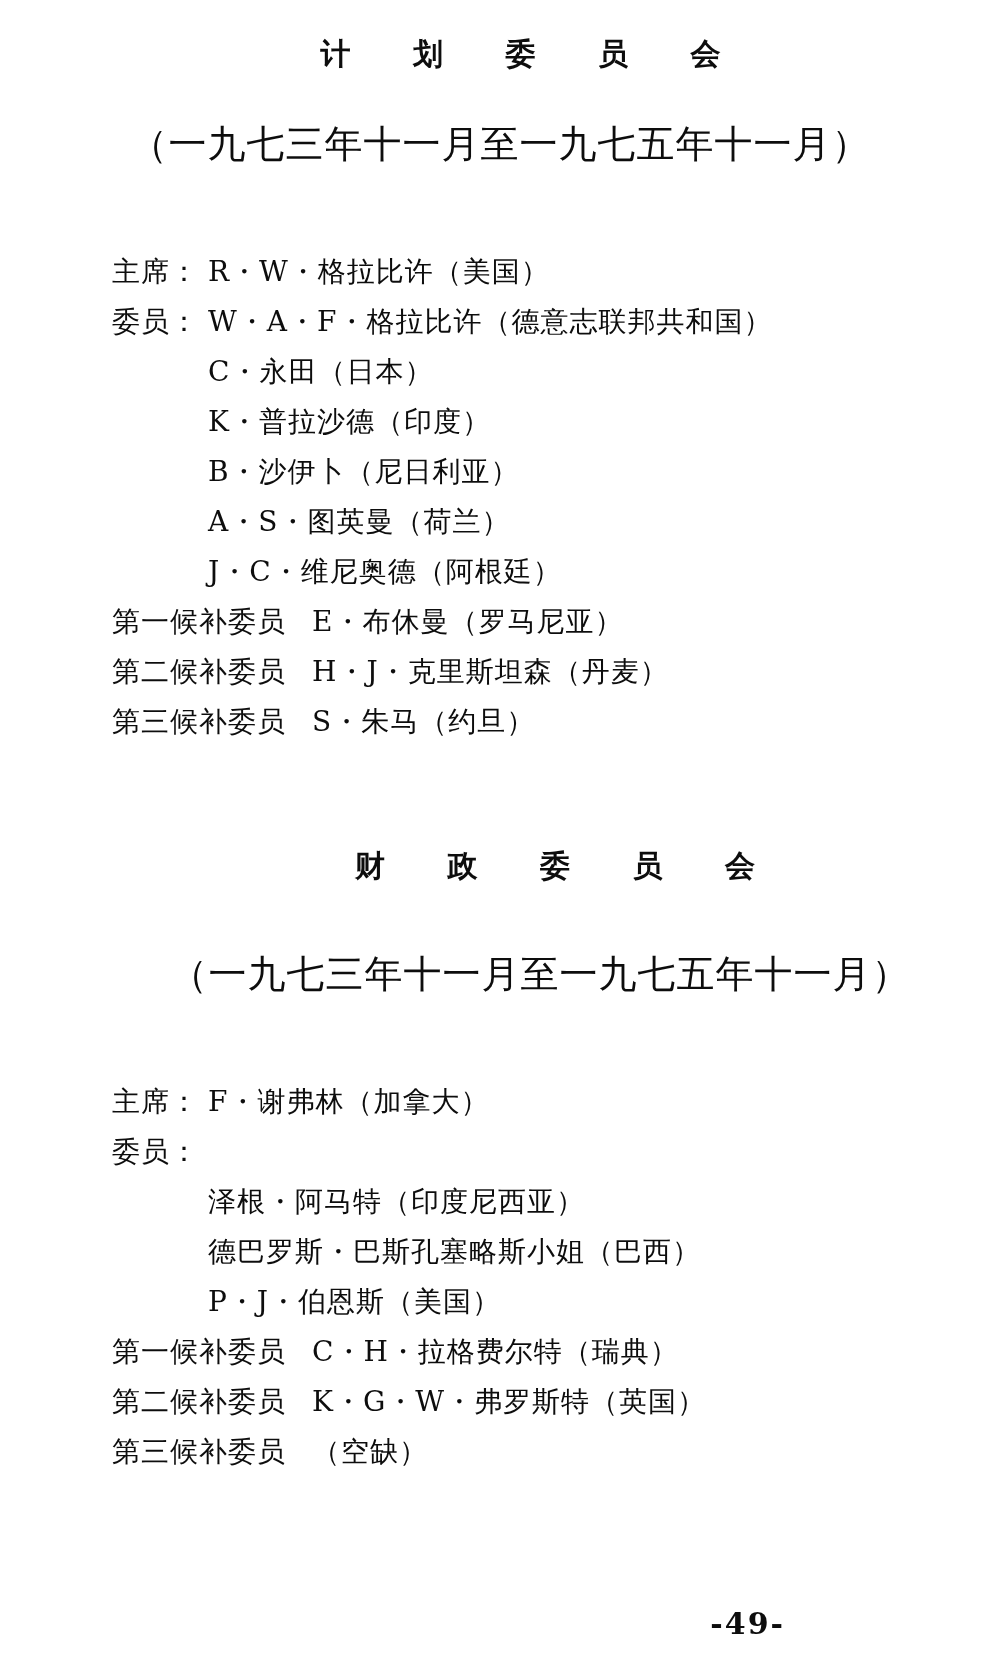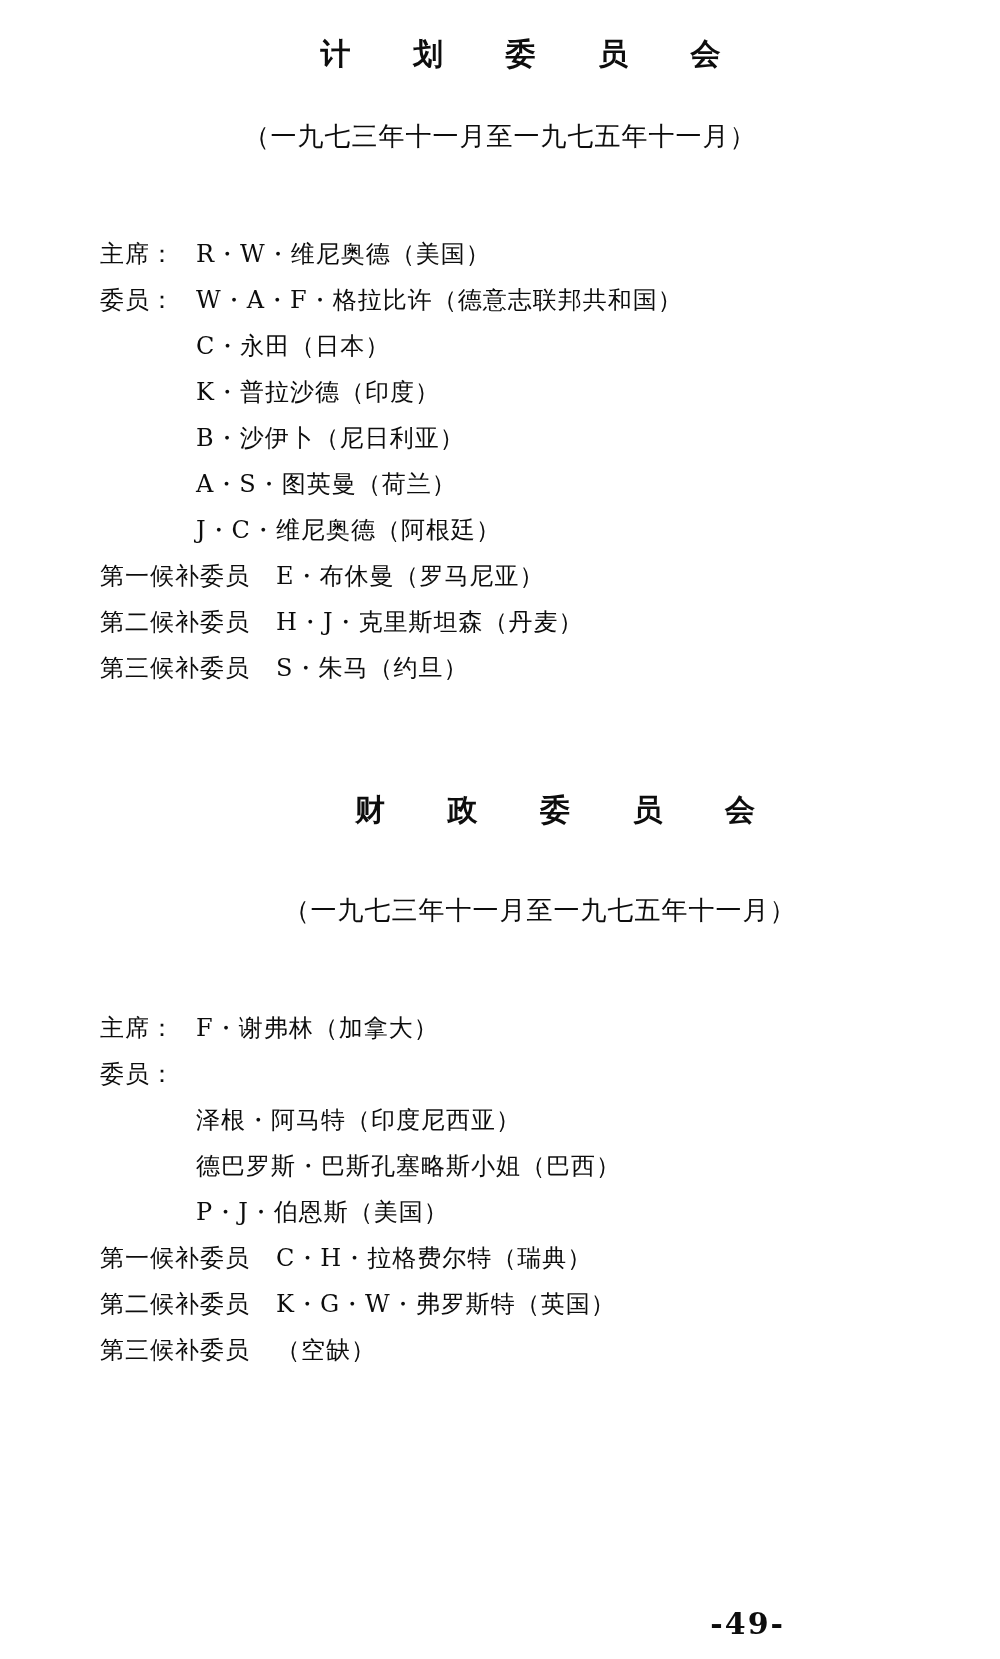--- a/index.html
+++ b/index.html
@@ -31,37 +31,38 @@
     letter-spacing: 26px;
     font-weight: 600;
     text-indent: 26px;
     padding-left: 41px;
   }
   .section-title.indent-right {
     padding-left: 110px;
   }
   .section-period {
     text-align: center;
-    font-size: 26px;
+    font-size: 38px;
     font-weight: 500;
     letter-spacing: 1px;
   }
   .section-period.shift-right {
     padding-left: 80px;
   }
   .entries {
     margin-left: 100px;
   }
   .entry {
     display: flex;
     align-items: flex-end;
-    font-size: 24px;
+    font-size: 28px;
     line-height: 1.0;
     margin-bottom: 22px;
     white-space: nowrap;
+    margin-left: 12px;
   }
   .entry .label {
     display: inline-block;
     letter-spacing: 1px;
   }
   .entry .value {
     display: inline-block;
     letter-spacing: 1px;
   }
   .entry.member-cont .label {
@@ -98,21 +99,21 @@
 
   <div class="section">
     <div class="section-title">计 划 委 员 会</div>
     <div class="gap-mid"></div>
     <div class="section-period">（一九七三年十一月至一九七五年十一月）</div>
     <div class="gap-large"></div>
 
     <div class="entries">
       <div class="entry chair">
         <span class="label">主席：</span>
-        <span class="value">R・W・维尼奥德（美国）</span>
+        <span class="value">R・W・格拉比许（美国）</span>
       </div>
       <div class="entry member">
         <span class="label">委员：</span>
         <span class="value">W・A・F・格拉比许（德意志联邦共和国）</span>
       </div>
       <div class="entry member-cont">
         <span class="label">委员：</span>
         <span class="value">C・永田（日本）</span>
       </div>
       <div class="entry member-cont">

